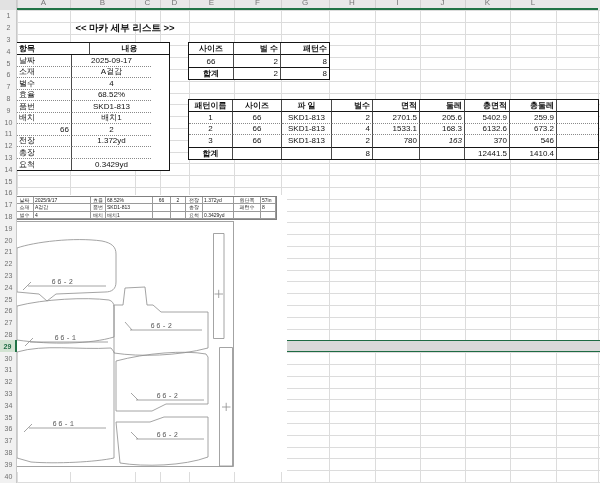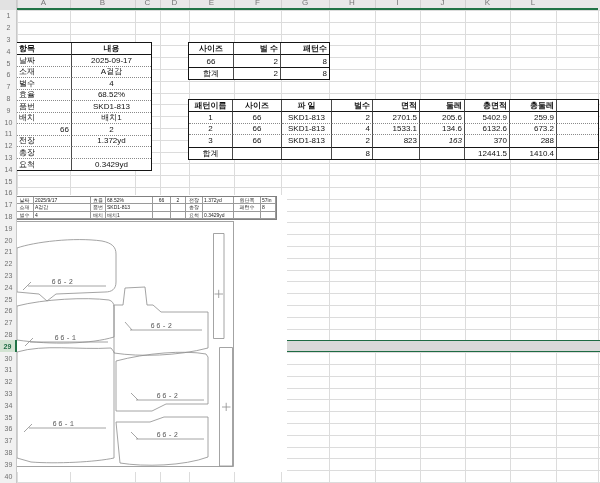--- a/index.html
+++ b/index.html
@@ -28,21 +28,21 @@
   .tbl{position:absolute;z-index:4;background:#fff;border:1.5px solid #151515;font-size:8px;color:#111}
   .trow{display:flex;box-sizing:border-box}
   .tcell{box-sizing:border-box;display:flex;align-items:center;padding:0 2px;
          border-right:1px solid #4a4a4a;border-bottom:1px dotted #8a8a8a;overflow:hidden;white-space:nowrap}
   .tcell:last-child{border-right:none}
   .trow.solid .tcell{border-bottom:1px solid #4a4a4a}
   .trow.thead .tcell{font-weight:bold;border-bottom:1.5px solid #151515;justify-content:center}
   .trow.lastdata .tcell{border-bottom:none}
   .trow:last-child .tcell{border-bottom:none}
   .trow.ttotal .tcell{border-top:1.5px solid #151515}
-  .trow.ttotal .tcell:first-child{font-weight:normal}
+  .trow.ttotal .tcell:first-child{font-weight:bold}
   
   .imgobj{position:absolute;left:14px;top:195px;width:273px;height:277px;background:#fff;z-index:3}
   .strip{position:absolute;left:1px;top:1px;display:grid;grid-auto-rows:7.3px;border:1px solid #808080;background:#fff}
   .scell{box-sizing:border-box;border-right:1px solid #9a9a9a;border-bottom:1px solid #9a9a9a;
          font-size:5px;line-height:6.5px;padding:0 1px;overflow:hidden;white-space:nowrap;color:#222}
   .mk{stroke:#8d8d8d;fill:none;stroke-width:0.8}
   .mlabel{font-size:7px;letter-spacing:1.5px;fill:#5a5a5a;font-family:"Liberation Mono","DejaVu Sans Mono",monospace}
 </style>
 </head>
 <body>
@@ -100,25 +100,26 @@
       <div class="gl" style="left: 17px; top: 411.2px; width: 583px; height: 1px;"></div>
       <div class="gl" style="left: 17px; top: 423px; width: 583px; height: 1px;"></div>
       <div class="gl" style="left: 17px; top: 434.8px; width: 583px; height: 1px;"></div>
       <div class="gl" style="left: 17px; top: 446.6px; width: 583px; height: 1px;"></div>
       <div class="gl" style="left: 17px; top: 458.4px; width: 583px; height: 1px;"></div>
       <div class="gl" style="left: 17px; top: 470.2px; width: 583px; height: 1px;"></div>
       <div class="gl" style="left: 17px; top: 482px; width: 583px; height: 1px;"></div>
     </div>
   <div class="selbar" id="selbar" style="top: 340.4px; height: 11.8px;"></div>
 
+  <div class="title">&lt;&lt; 마카 세부 리스트 &gt;&gt;</div>
 
   <div id="tables">
       <div class="tbl" style="left: 16px; top: 42px;">
         <div class="trow thead" style="height: 12px;">
-          <div class="tcell" style="width: 55px; justify-content: flex-start;">항목</div>
+          <div class="tcell" style="width: 73px; justify-content: flex-start;">항목</div>
           <div class="tcell" style="width: 79px; justify-content: center;">내용</div>
         </div>
         <div class="trow tdata" style="height: 11.5px;">
           <div class="tcell" style="width: 55px; justify-content: flex-start;">날짜</div>
           <div class="tcell" style="width: 79px; justify-content: center;">2025-09-17</div>
         </div>
         <div class="trow tdata" style="height: 11.5px;">
           <div class="tcell" style="width: 55px; justify-content: flex-start;">소재</div>
           <div class="tcell" style="width: 79px; justify-content: center;">A겉감</div>
         </div>
@@ -194,34 +195,34 @@
           <div class="tcell" style="width: 45px; justify-content: flex-end;">5402.9</div>
           <div class="tcell" style="width: 47px; justify-content: flex-end;">259.9</div>
           <div class="tcell" style="width: 41px; justify-content: flex-end;"></div>
         </div>
         <div class="trow tdata" style="height: 11.5px;">
           <div class="tcell" style="width: 44px; justify-content: center;">2</div>
           <div class="tcell" style="width: 49px; justify-content: center;">66</div>
           <div class="tcell" style="width: 50px; justify-content: center;">SKD1-813</div>
           <div class="tcell" style="width: 41px; justify-content: flex-end;">4</div>
           <div class="tcell" style="width: 47px; justify-content: flex-end;">1533.1</div>
-          <div class="tcell" style="width: 45px; justify-content: flex-end;">134.6</div>
+          <div class="tcell" style="width: 45px; justify-content: flex-end;">168.3</div>
           <div class="tcell" style="width: 45px; justify-content: flex-end;">6132.6</div>
           <div class="tcell" style="width: 47px; justify-content: flex-end;">673.2</div>
           <div class="tcell" style="width: 41px; justify-content: flex-end;"></div>
         </div>
         <div class="trow tdata lastdata" style="height: 11.5px;">
           <div class="tcell" style="width: 44px; justify-content: center;">3</div>
           <div class="tcell" style="width: 49px; justify-content: center;">66</div>
           <div class="tcell" style="width: 50px; justify-content: center;">SKD1-813</div>
           <div class="tcell" style="width: 41px; justify-content: flex-end;">2</div>
-          <div class="tcell" style="width: 47px; justify-content: flex-end;">823</div>
+          <div class="tcell" style="width: 47px; justify-content: flex-end;">780</div>
           <div class="tcell" style="width: 45px; justify-content: flex-end; font-style: italic;">163</div>
           <div class="tcell" style="width: 45px; justify-content: flex-end;">370</div>
-          <div class="tcell" style="width: 47px; justify-content: flex-end;">288</div>
+          <div class="tcell" style="width: 47px; justify-content: flex-end;">546</div>
           <div class="tcell" style="width: 41px; justify-content: flex-end;"></div>
         </div>
         <div class="trow ttotal" style="height: 12px;">
           <div class="tcell" style="width: 44px; justify-content: center;">합계</div>
           <div class="tcell" style="width: 49px; justify-content: center;"></div>
           <div class="tcell" style="width: 50px; justify-content: center;"></div>
           <div class="tcell" style="width: 41px; justify-content: flex-end;">8</div>
           <div class="tcell" style="width: 47px; justify-content: flex-end;"></div>
           <div class="tcell" style="width: 45px; justify-content: flex-end;"></div>
           <div class="tcell" style="width: 45px; justify-content: flex-end;">12441.5</div>

